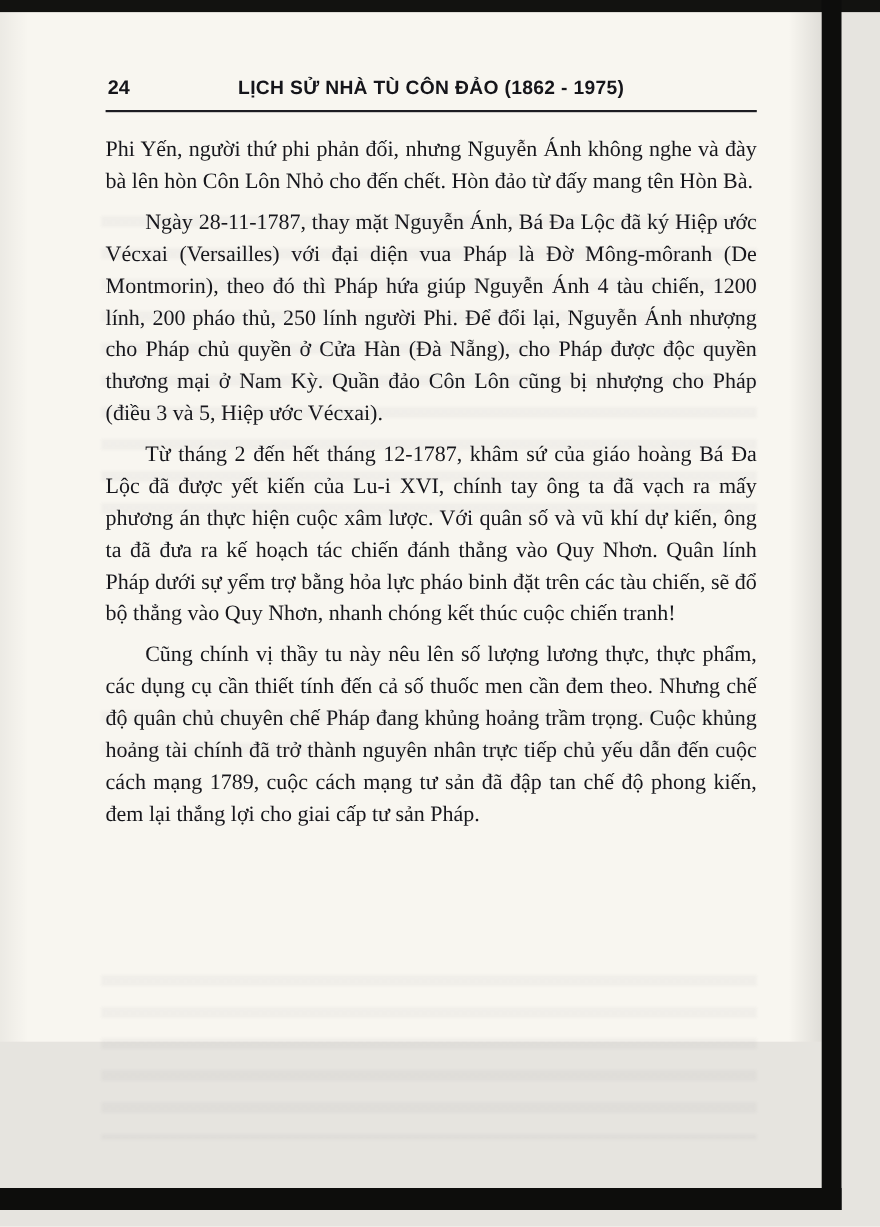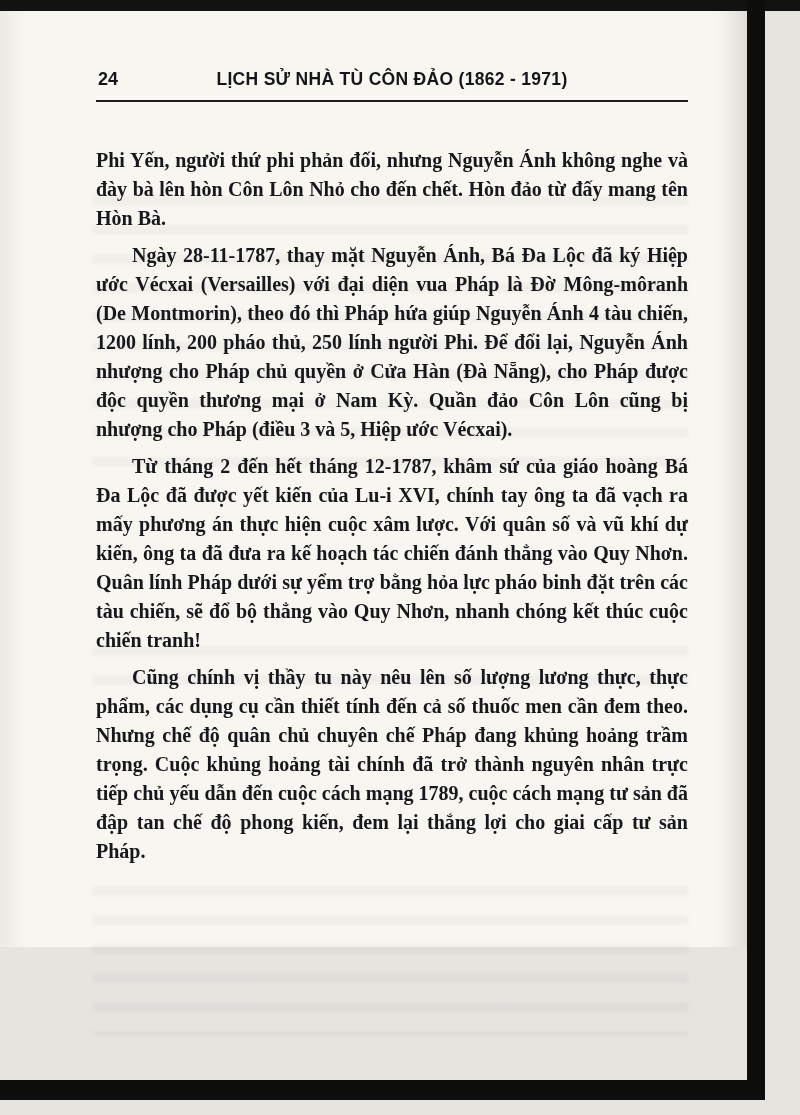--- a/index.html
+++ b/index.html
@@ -53,21 +53,21 @@
 
   .header {
     position:relative; height:26px;
     font-family:"Liberation Sans", sans-serif;
     font-weight:bold; color:#15151a;
   }
   .pagenum { position:absolute; left:2px; top:2px; font-size:18px; }
   .title   { display:block; text-align:center; font-size:17.5px; letter-spacing:.3px; padding-top:2px; }
   .rule    { margin-top:7px; border-top:2px solid #1d1d22; }
 
-  .bodytext { margin-top:44px;font-weight:bold; }
+  .bodytext { margin-top:20px; }
   .bodytext p {
     font-size:20px;
     line-height:29px;
     text-align:justify;
     color:#17171c;
     text-indent:36px;
     margin-bottom:8px;
   }
   .bodytext p.noindent { text-indent:0; }
 </style>
@@ -75,21 +75,21 @@
 <body>
 
 <div class="page">
   <div class="ghost g1"></div>
   <div class="ghost g2"></div>
   <div class="ghost g3"></div>
 
   <div class="content">
     <div class="header">
       <span class="pagenum">24</span>
-      <span class="title">LỊCH SỬ NHÀ TÙ CÔN ĐẢO (1862 - 1971)</span>
+      <span class="title">LỊCH SỬ NHÀ TÙ CÔN ĐẢO (1862 - 1975)</span>
     </div>
     <div class="rule"></div>
 
     <div class="bodytext">
       <p class="noindent">Phi Yến, người thứ phi phản đối, nhưng Nguyễn Ánh không nghe và đày bà lên hòn Côn Lôn Nhỏ cho đến chết. Hòn đảo từ đấy mang tên Hòn Bà.</p>
       <p>Ngày 28-11-1787, thay mặt Nguyễn Ánh, Bá Đa Lộc đã ký Hiệp ước Vécxai (Versailles) với đại diện vua Pháp là Đờ Mông-môranh (De Montmorin), theo đó thì Pháp hứa giúp Nguyễn Ánh 4 tàu chiến, 1200 lính, 200 pháo thủ, 250 lính người Phi. Để đổi lại, Nguyễn Ánh nhượng cho Pháp chủ quyền ở Cửa Hàn (Đà Nẵng), cho Pháp được độc quyền thương mại ở Nam Kỳ. Quần đảo Côn Lôn cũng bị nhượng cho Pháp (điều 3 và 5, Hiệp ước Vécxai).</p>
       <p>Từ tháng 2 đến hết tháng 12-1787, khâm sứ của giáo hoàng Bá Đa Lộc đã được yết kiến của Lu-i XVI, chính tay ông ta đã vạch ra mấy phương án thực hiện cuộc xâm lược. Với quân số và vũ khí dự kiến, ông ta đã đưa ra kế hoạch tác chiến đánh thẳng vào Quy Nhơn. Quân lính Pháp dưới sự yểm trợ bằng hỏa lực pháo binh đặt trên các tàu chiến, sẽ đổ bộ thẳng vào Quy Nhơn, nhanh chóng kết thúc cuộc chiến tranh!</p>
       <p>Cũng chính vị thầy tu này nêu lên số lượng lương thực, thực phẩm, các dụng cụ cần thiết tính đến cả số thuốc men cần đem theo. Nhưng chế độ quân chủ chuyên chế Pháp đang khủng hoảng trầm trọng. Cuộc khủng hoảng tài chính đã trở thành nguyên nhân trực tiếp chủ yếu dẫn đến cuộc cách mạng 1789, cuộc cách mạng tư sản đã đập tan chế độ phong kiến, đem lại thắng lợi cho giai cấp tư sản Pháp.</p>
     </div>
   </div>

